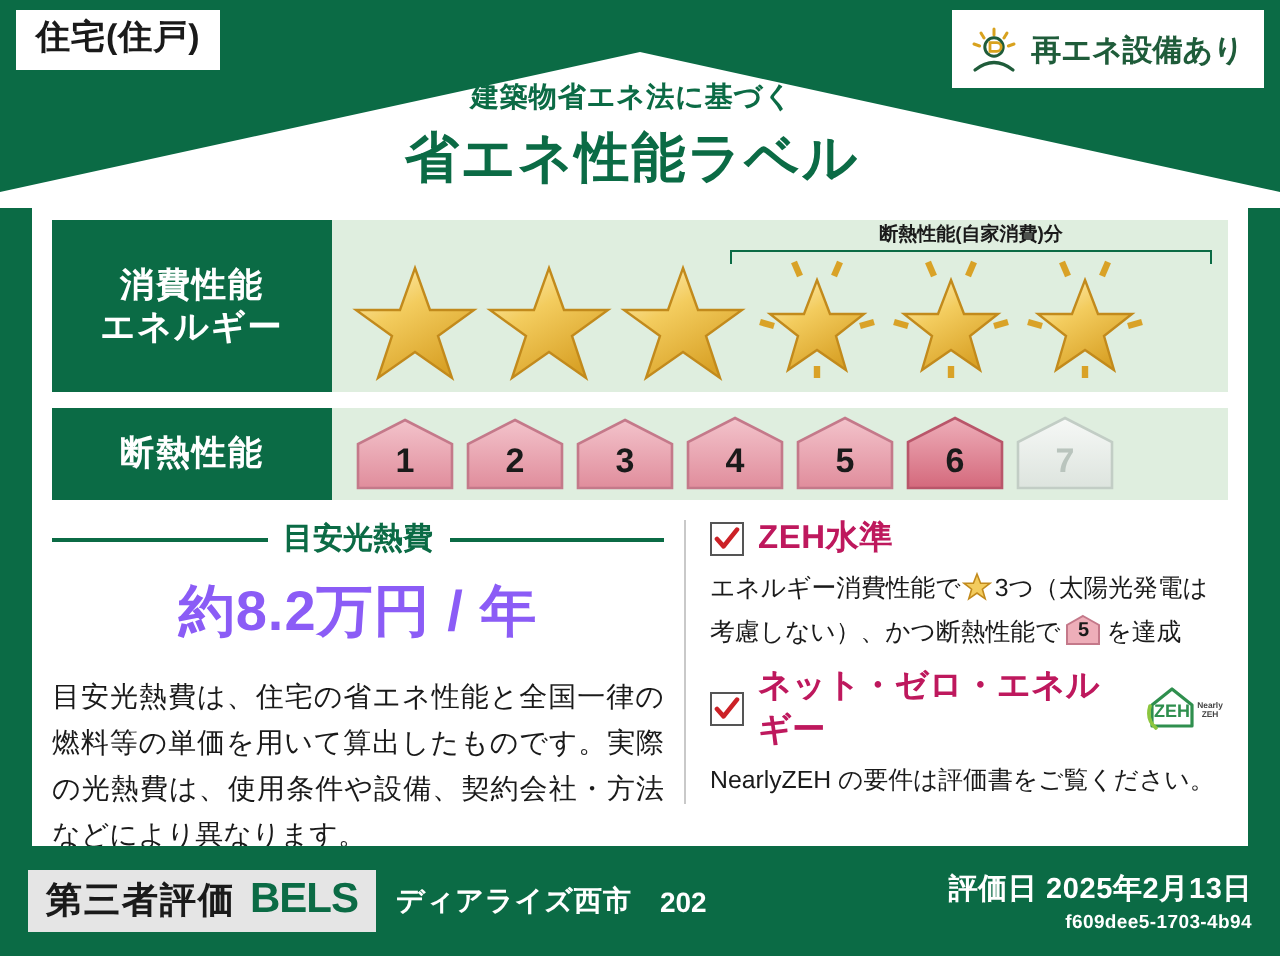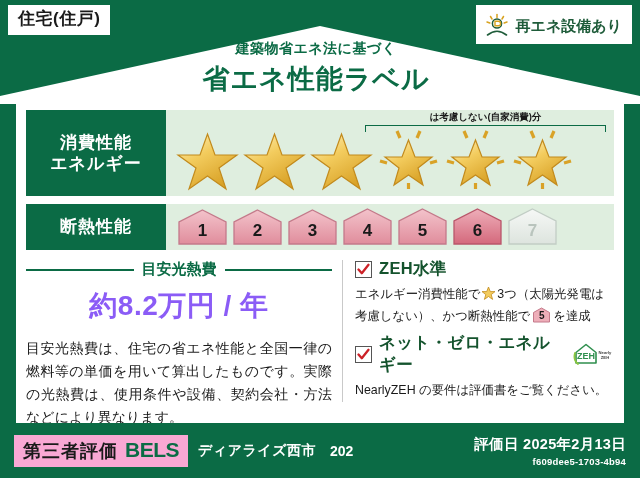--- a/index.html
+++ b/index.html
@@ -132,21 +132,21 @@
   
   .zeh-block { margin-bottom: 6px; }
   .zeh-title { display: flex; align-items: center; gap: 7px; }
   .chk {
     width: 17px; height: 17px; flex: 0 0 17px;
     border: 1.6px solid #555; background: #fff;
     position: relative;
   }
   .chk svg { position: absolute; left: 1px; top: 1px; }
   .zeh-title .t {
-    font-size: 16.5px; font-weight: bold; color: #14532d; letter-spacing: .3px;
+    font-size: 16.5px; font-weight: bold; color: #be185d; letter-spacing: .3px;
   }
   .zeh-body {
     font-size: 12.4px; line-height: 1.55; color: #1a1a1a;
     margin-top: 5px;
   }
   .inline-star { display: inline-block; vertical-align: -3px; margin: 0 1px; }
   .inline-house {
     display: inline-block; vertical-align: -3px; margin: 0 2px;
     width: 19px; height: 16px; position: relative;
   }
@@ -156,21 +156,21 @@
   }
   .zeh-logo { width: 42px; height: 26px; flex: 0 0 42px; margin-left: 3px; }
 
   
   .footer {
     position: absolute; left: 0; right: 0; bottom: 0; height: 55px;
     background: #0b6b45; color: #ffffff;
     display: flex; align-items: center;
   }
   .bels-box {
-    background: #f9a8d4; margin-left: 14px;
+    background: #e5e5e5; margin-left: 14px;
     padding: 3px 9px 4px 9px;
     display: flex; align-items: baseline; gap: 7px;
   }
   .bels-jp { font-size: 18px; font-weight: bold; color: #1a1a1a; letter-spacing: 1px; }
   .bels-en { font-size: 21px; font-weight: bold; color: #0b6b45; letter-spacing: -.5px; }
   .prop-name {
     margin-left: 10px; font-size: 14px; font-weight: bold; letter-spacing: .5px;
   }
   .prop-no { margin-left: 14px; font-size: 14px; font-weight: bold; }
   .foot-right {
@@ -212,21 +212,21 @@
   </div>
 
   <div class="card">
 
     <div class="perf-row">
       <div class="row-label">
         <span>消費性能</span>
         <span>エネルギー</span>
       </div>
       <div class="row-body stars-body">
-        <div class="solar-note">は考慮しない(自家消費)分</div>
+        <div class="solar-note">断熱性能(自家消費)分</div>
         <div class="solar-bracket"></div>
         <div class="stars-wrap">
           <div class="star-cell">
             <svg width="67" height="66" viewBox="0 0 67 66">
               <defs>
                   <linearGradient id="g1" x1="0" y1="0" x2="0.6" y2="1">
                 <stop offset="0" stop-color="#fff3c4"></stop>
                     <stop offset="0.45" stop-color="#f3cc5e"></stop>
                 <stop offset="1" stop-color="#d9a227"></stop>
                   </linearGradient>

